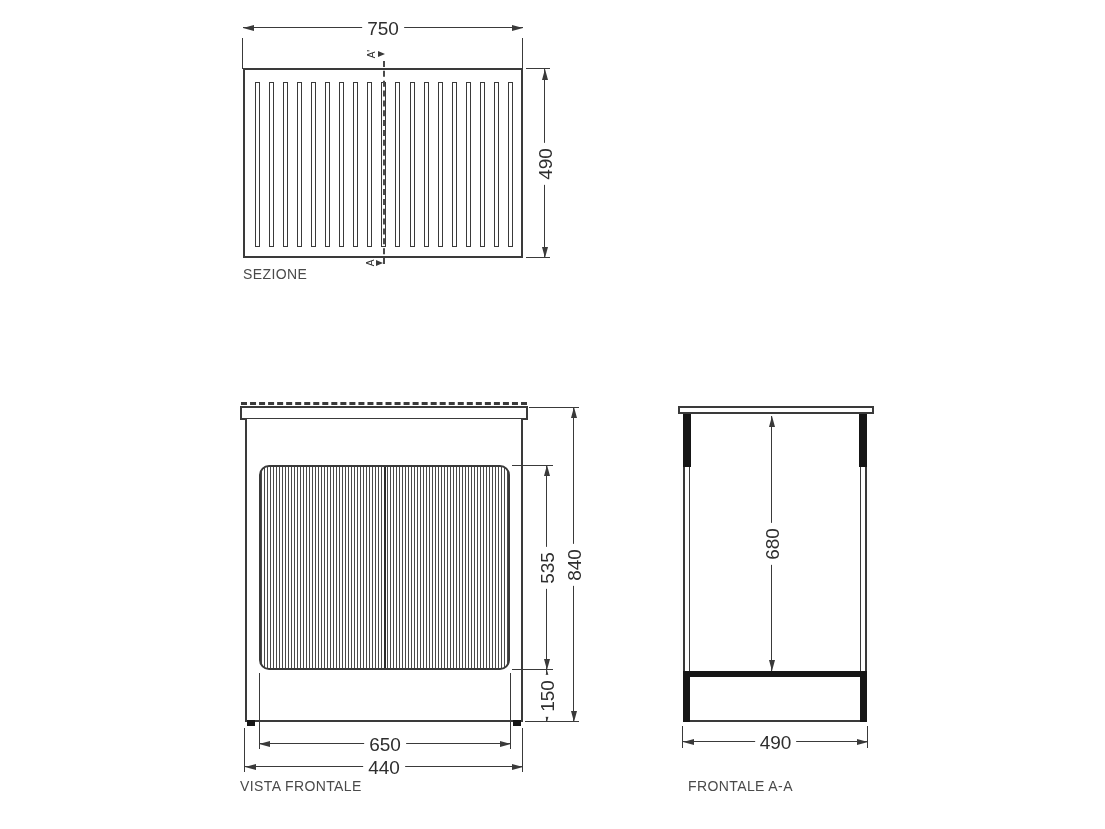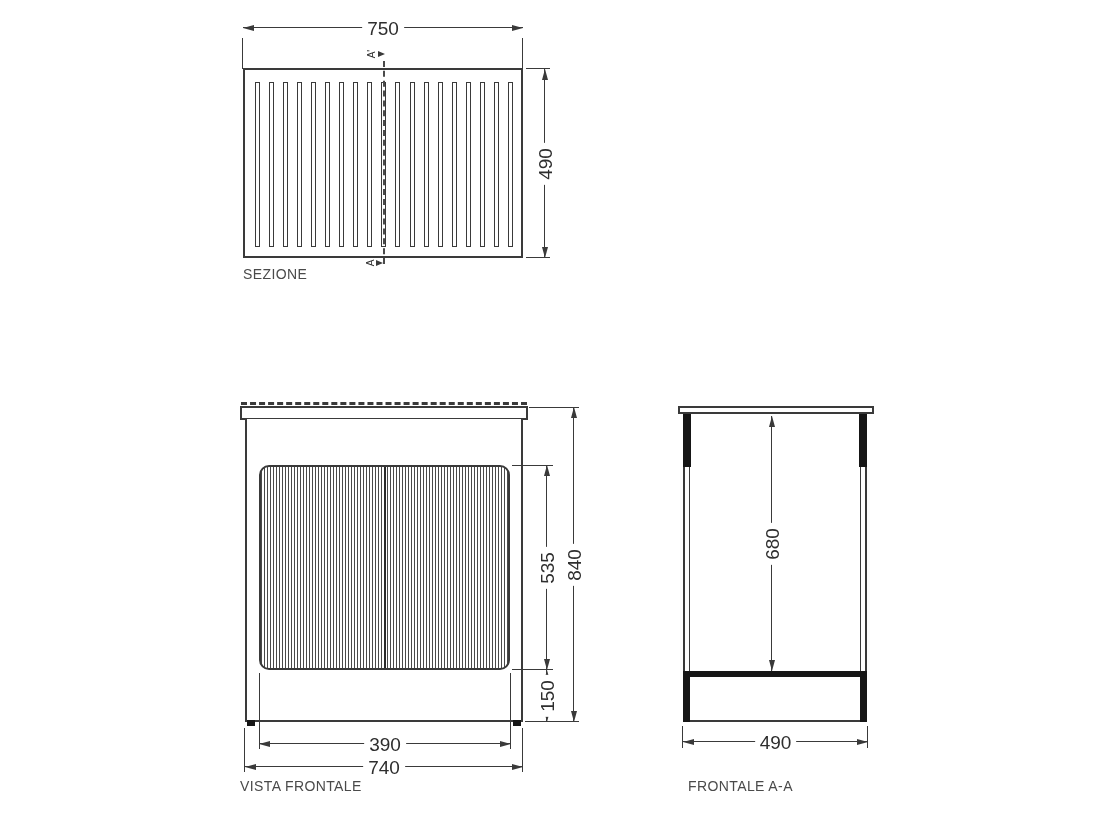--- a/index.html
+++ b/index.html
@@ -175,28 +175,28 @@
 
     <div class="lv" style="left:259px;top:673px;height:76px;"></div>
     <div class="lv" style="left:510px;top:673px;height:76px;"></div>
     <div class="lv" style="left:244px;top:728px;height:44px;"></div>
     <div class="lv" style="left:522px;top:728px;height:44px;"></div>
 
     <div class="hdim" style="left:259px;top:738px;width:252px;">
       <div class="ln"></div>
       <div class="al"></div>
       <div class="ar"></div>
-      <span class="dimtxt">390</span>
+      <span class="dimtxt">650</span>
     </div>
 
     <div class="hdim" style="left:245px;top:761px;width:278px;">
       <div class="ln"></div>
       <div class="al"></div>
       <div class="ar"></div>
-      <span class="dimtxt">740</span>
+      <span class="dimtxt">440</span>
     </div>
 
     <div class="view-label" style="left:240px;top:779px;">VISTA FRONTALE</div>
   </div>
 
   <div>
 
     <div class="outline" style="left:678px;top:406px;width:196px;height:8px;"></div>
 
     <div class="abs" style="left:683px;top:414px;width:2px;height:308px;background:var(--ink);"></div>

